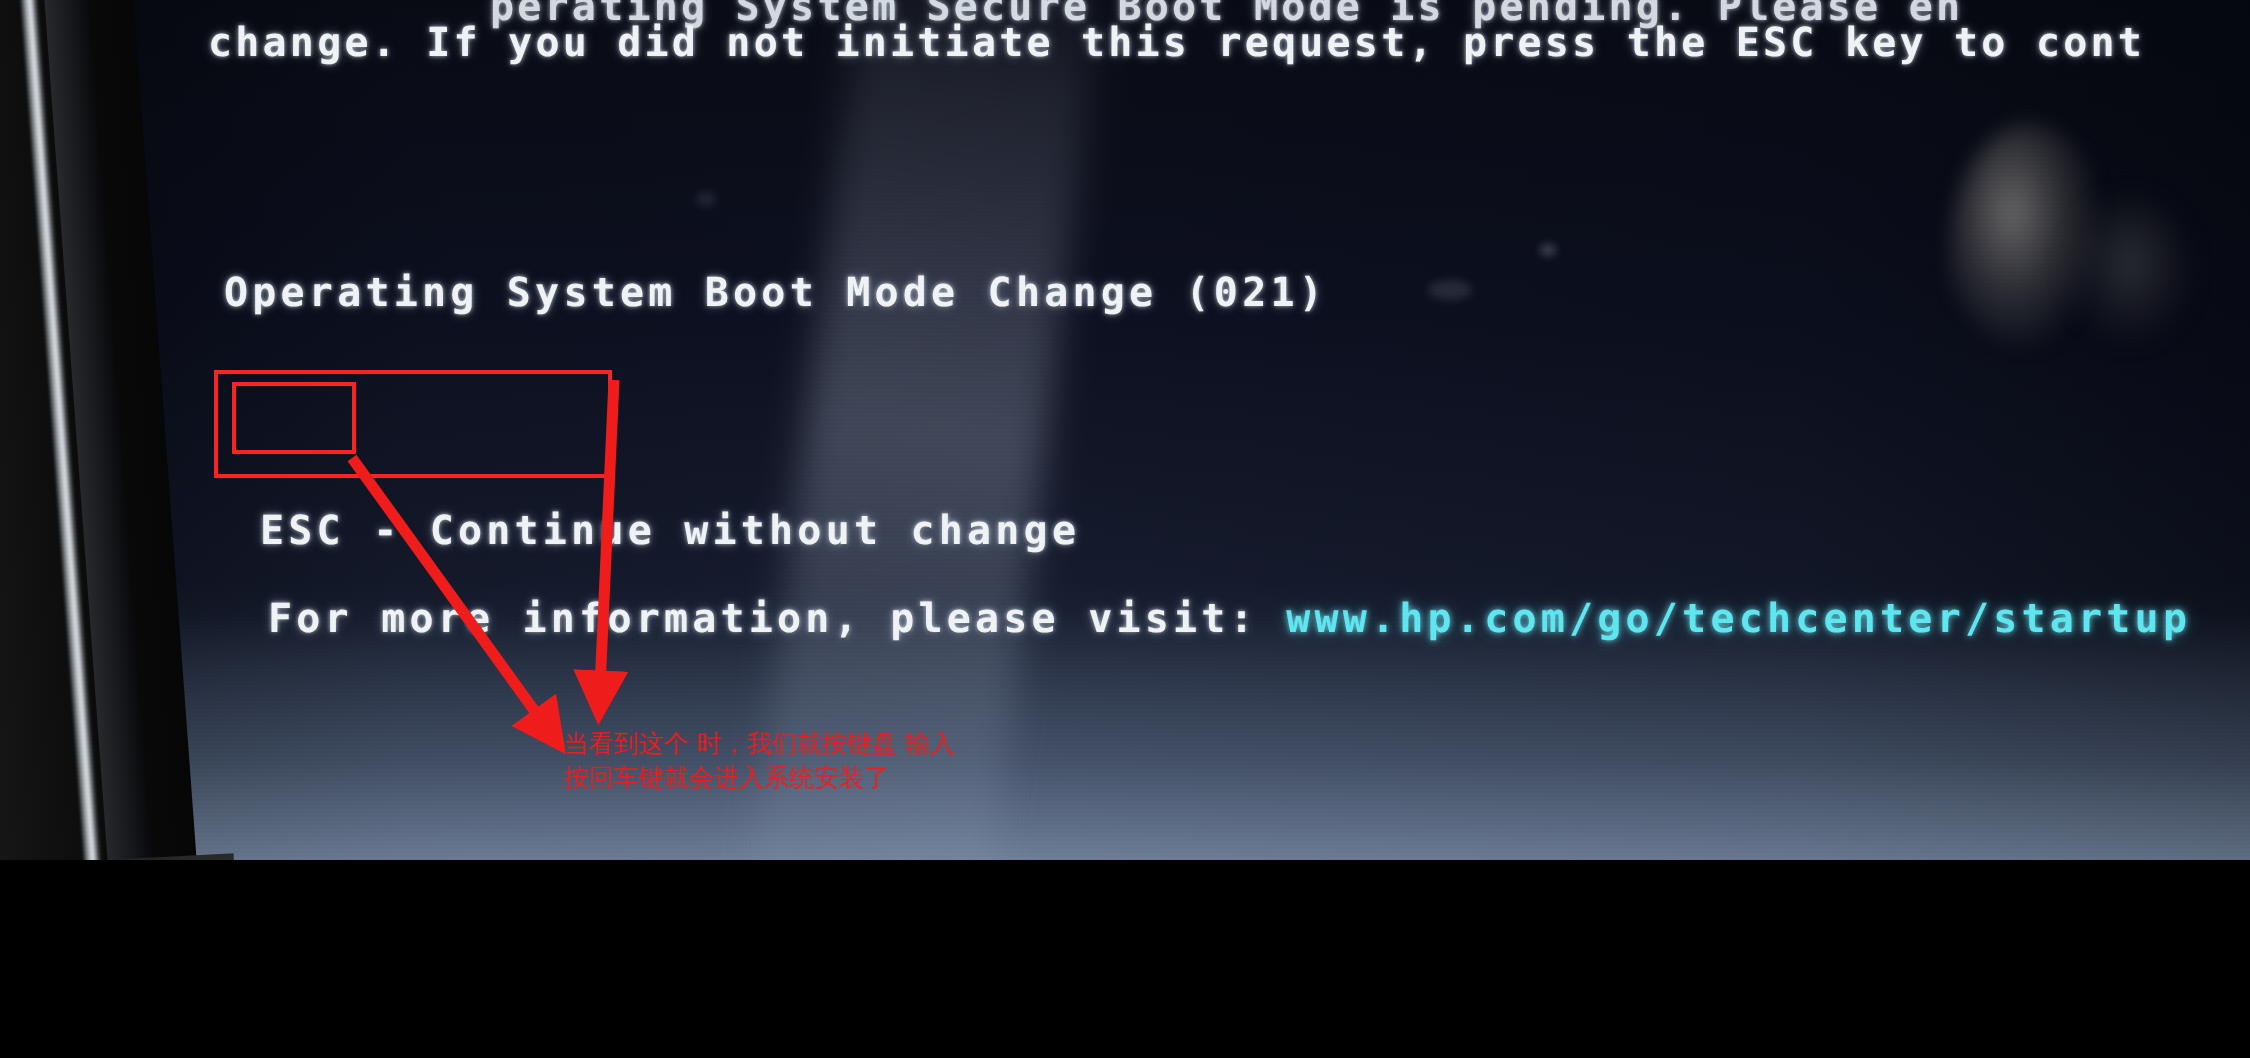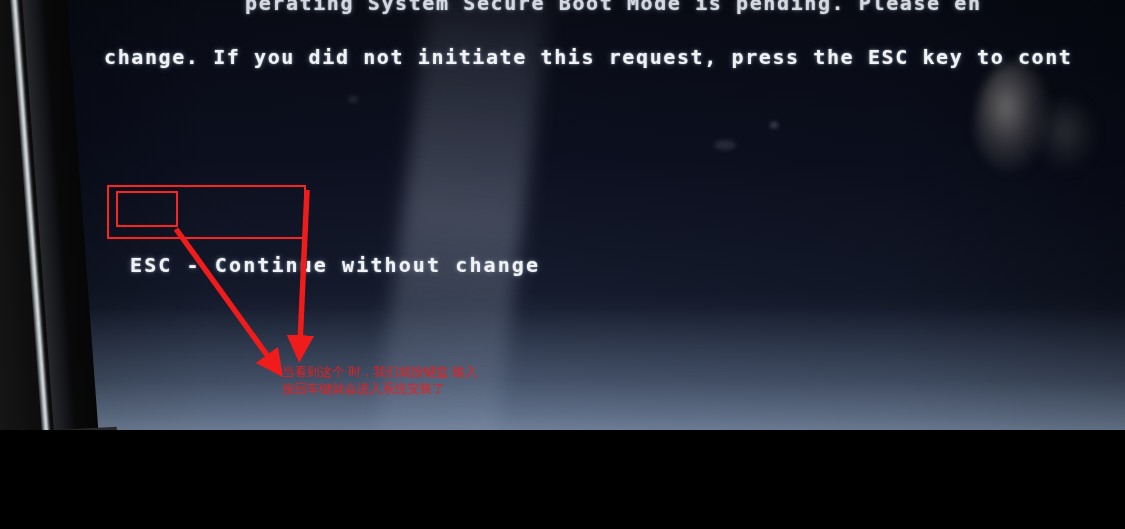--- a/index.html
+++ b/index.html
@@ -154,21 +154,20 @@
     left: 245px; top: -9px;
     font-size: 20px;
     letter-spacing: 1.6px;
     color: #dfe5ec;
     opacity: 0.95;
   }
   #line-wrap {
     left: 104px; top: 9px;
     font-size: 20px;
     letter-spacing: 1.6px;
-    margin-top: 36px;
   }
   #line-title {
     left: 112px; top: 134px;
     font-size: 20px;
     letter-spacing: 2.1px;
   }
   #line-enter {
     left: 121px; top: 207px;
     font-size: 20px;
     letter-spacing: 2.1px;
@@ -286,24 +285,26 @@
   <div class="bezel-outer"></div>
   <div class="bezel-dark"></div>
   <div class="bezel-edge"></div>
   <div class="bezel-edge2"></div>
   <div class="desk-bottom-left"></div>
 
   <div class="bios-text" id="line-cutoff">perating System Secure Boot Mode is pending. Please en</div>
 
   <div class="bios-text" id="line-wrap">change.  If you did not initiate this request, press the ESC key to cont</div>
 
+  <div class="bios-text" id="line-title">Operating System Boot Mode Change (021)</div>
 
 
   <div class="bios-text" id="line-esc">ESC - Continue without change</div>
 
+  <div class="bios-text" id="line-more"><span>For more information, please visit:  </span><span class="url">www.hp.com/go/techcenter/startup</span></div>
 
   <div class="annot-rect"></div>
   <div class="annot-rect-inner"></div>
 
   <svg class="annot-svg" viewBox="0 0 1125 529">
     <defs>
       <marker id="arrowhead" markerWidth="5" markerHeight="5" refX="1.6" refY="2.5" orient="auto">
         <polygon points="0,0 5,2.5 0,5" fill="#f01c1c"></polygon>
       </marker>
     </defs>

